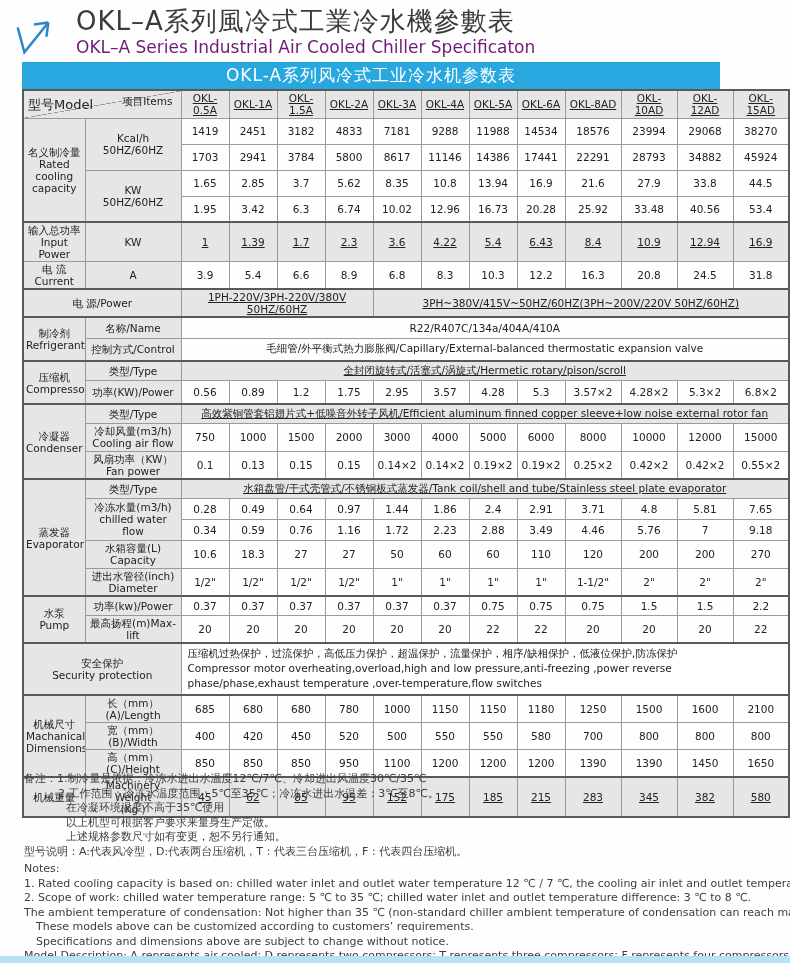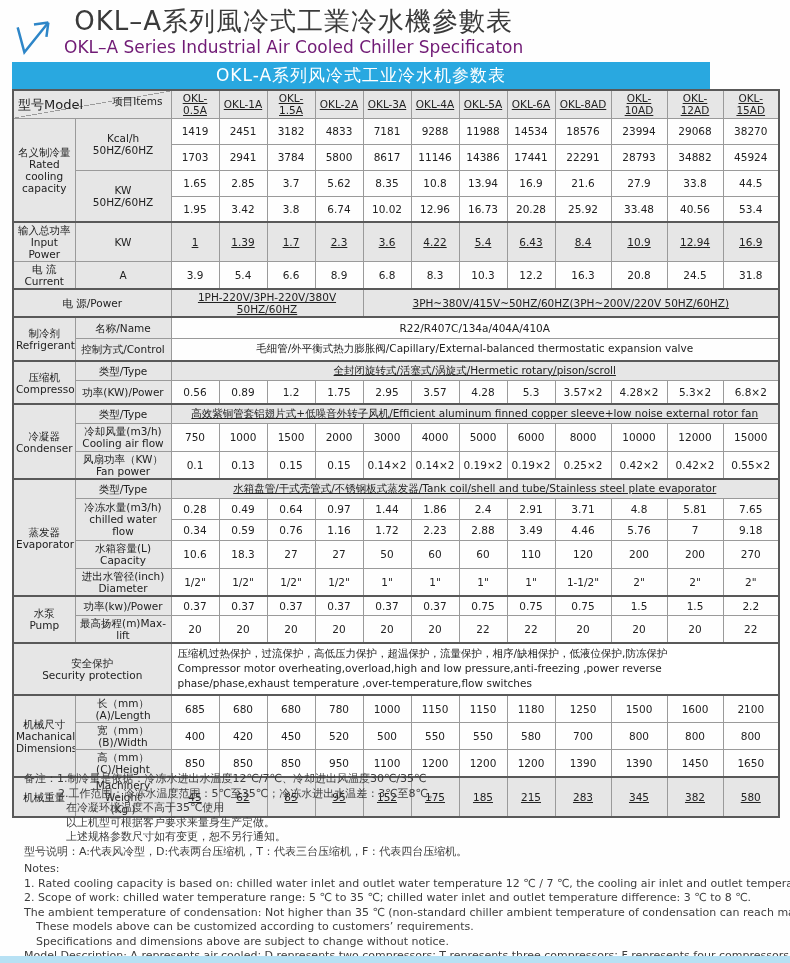--- a/index.html
+++ b/index.html
@@ -1,25 +1,25 @@
 <!DOCTYPE html>
 <html style="--accent: #29a8e0;"><head>
 <meta charset="utf-8">
 <style>
   html,body{margin:0;padding:0;background:#fff;}
   .page{position:relative;width:790px;height:963px;background:#fefefe;overflow:hidden;
         font-family:"DejaVu Sans","Liberation Sans",sans-serif;color:#333;}
   
   .hd{display:flex;align-items:flex-start;padding:6px 0 0 10px;}
   .hd svg{margin-top:6px;}
-  .hd-t{margin-left:8px;text-align:center;}
+  .hd-t{margin-left:20px;}
   .hd-t .t1{font-size:26px;line-height:30px;color:#3a3a3a;letter-spacing:1px;}
   .hd-t .t2{font-size:17px;line-height:20px;color:#701a75;margin-top:1px;}
   
-  .twrap{position:absolute;left:12px;top:62px;width:698px;}
+  .twrap{position:absolute;left:22px;top:62px;width:698px;}
   .tbar{height:27px;background:var(--accent,#29a8e0);color:#fff;font-size:17px;
         line-height:27px;text-align:center;letter-spacing:1px;}
   table{border-collapse:collapse;width:766px;table-layout:fixed;font-size:10.5px;color:#222;
         border:2px solid #595959;}
   td,th{border:1px solid #9a9a9a;text-align:center;vertical-align:middle;
         padding:1px 2px;overflow:hidden;font-weight:normal;}
   .shade{background:#e6e6e6;text-decoration:underline;}
   .lab{background:#e6e6e6;white-space:pre-line;line-height:12px;margin-top:40px;}
   .pre{white-space:pre-line;line-height:12px;}
   tr.sec td,tr.sec th{border-top:2px solid #595959;}
@@ -140,21 +140,21 @@
             <td>13.94</td>
             <td>16.9</td>
             <td>21.6</td>
             <td>27.9</td>
             <td>33.8</td>
             <td>44.5</td>
           </tr>
         <tr class="h104">
             <td>1.95</td>
             <td>3.42</td>
-            <td>3.8</td>
+            <td>6.3</td>
             <td>6.74</td>
             <td>10.02</td>
             <td>12.96</td>
             <td>16.73</td>
             <td>20.28</td>
             <td>25.92</td>
             <td>33.48</td>
             <td>40.56</td>
             <td>53.4</td>
           </tr>

